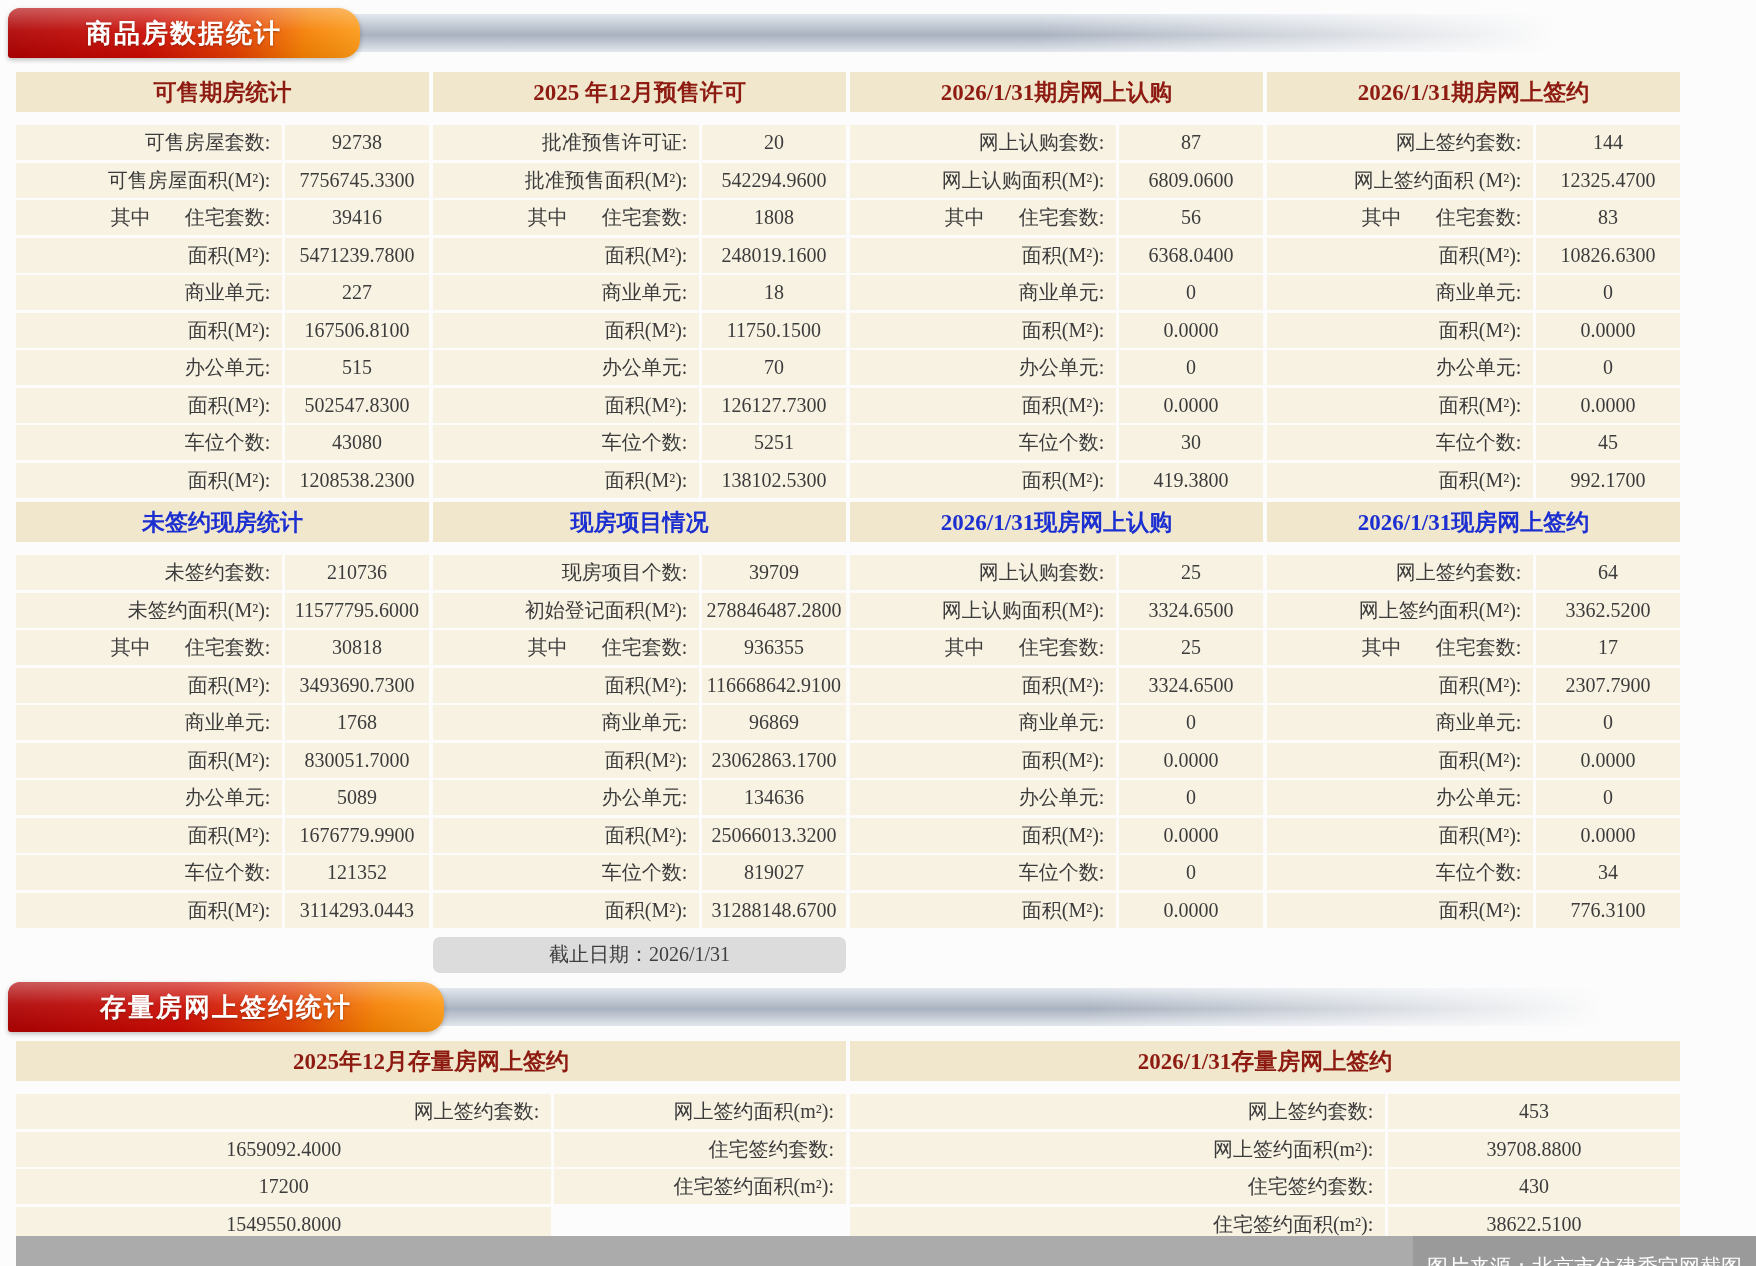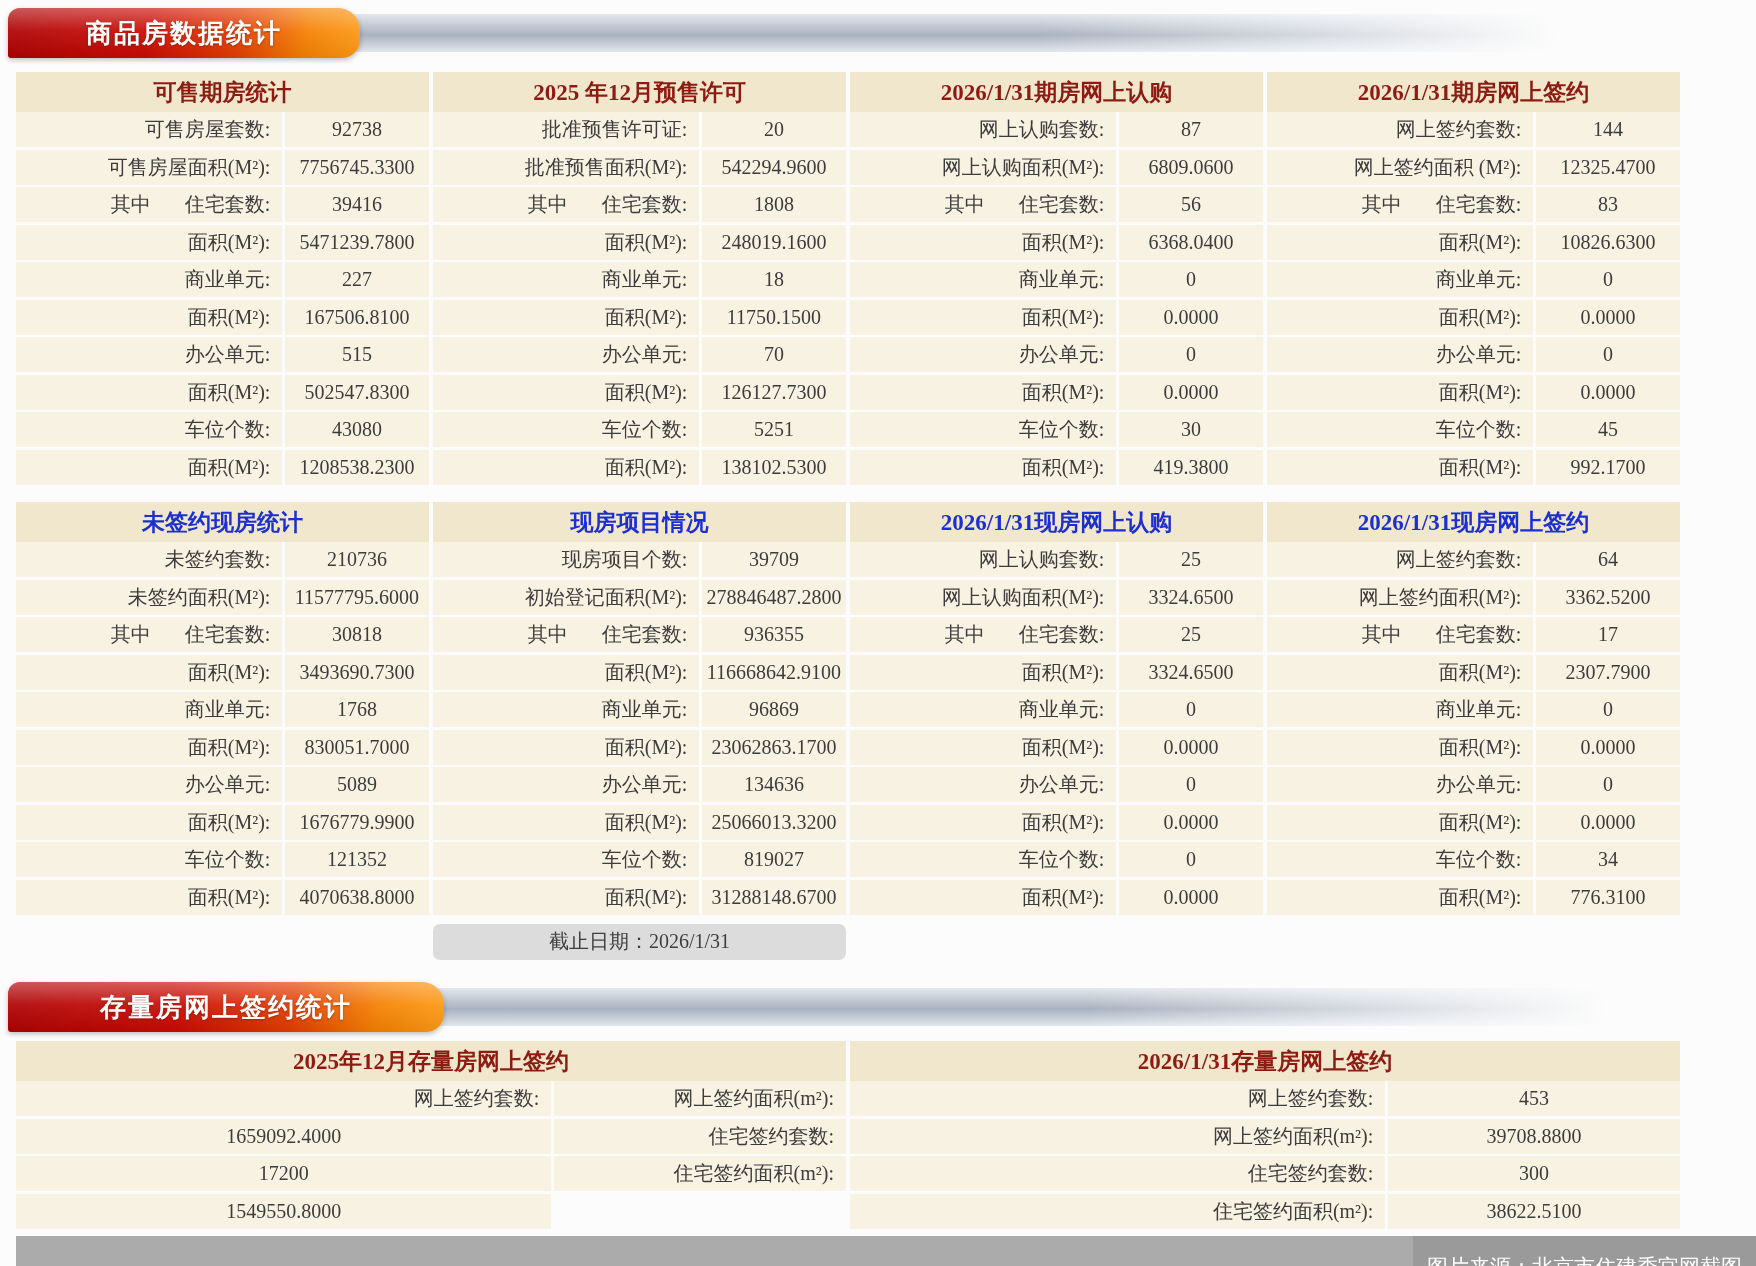--- a/index.html
+++ b/index.html
@@ -43,21 +43,21 @@
   #row1{top:72px;}
   #row2{top:502px;}
   #stockrow{top:1041px;}
   
   .t-header{
     height:40px;background:#f1e7cc;display:flex;align-items:center;justify-content:center;
     font-weight:700;font-size:23px;
   }
   .red{color:#8e1b12;}
   .blue{color:#1c2fd0;}
-  .t-body{margin-top:0;display:grid;grid-template-columns:64.5% 1fr;gap:2.5px;}
+  .t-body{margin-top:13px;display:grid;grid-template-columns:64.5% 1fr;gap:2.5px;}
   .t-label{
     height:35px;background:#f8f2e2;display:flex;align-items:center;justify-content:flex-end;
     padding-right:12px;box-sizing:border-box;font-size:20px;color:#3c3c3c;white-space:nowrap;
   }
   .t-prefix{margin-right:34px;}
   .t-value{
     height:35px;background:#f8f2e2;display:flex;align-items:center;justify-content:center;
     font-size:20px;color:#3c3c3c;
   }
   .t-footer{
@@ -306,21 +306,21 @@
             <span>面积(M²):</span>
           </div>
           <div class="t-value">1676779.9900</div>
           <div class="t-label">
             <span>车位个数:</span>
           </div>
           <div class="t-value">121352</div>
           <div class="t-label">
             <span>面积(M²):</span>
           </div>
-          <div class="t-value">4070638.8000</div>
+          <div class="t-value">3114293.0443</div>
         </div>
       </div>
       <div class="stat-table">
         <div class="t-header blue">现房项目情况</div>
         <div class="t-body">
           <div class="t-label">
             <span>现房项目个数:</span>
           </div>
           <div class="t-value">39709</div>
           <div class="t-label">
@@ -492,21 +492,21 @@
             <span>网上签约套数:</span>
           </div>
           <div class="t-value">453</div>
           <div class="t-label">
             <span>网上签约面积(m²):</span>
           </div>
           <div class="t-value">39708.8800</div>
           <div class="t-label">
             <span>住宅签约套数:</span>
           </div>
-          <div class="t-value">300</div>
+          <div class="t-value">430</div>
           <div class="t-label">
             <span>住宅签约面积(m²):</span>
           </div>
           <div class="t-value">38622.5100</div>
         </div>
       </div>
     </section>
 
   <div class="bottom-strip">
     <div class="credit">图片来源：北京市住建委官网截图</div>

